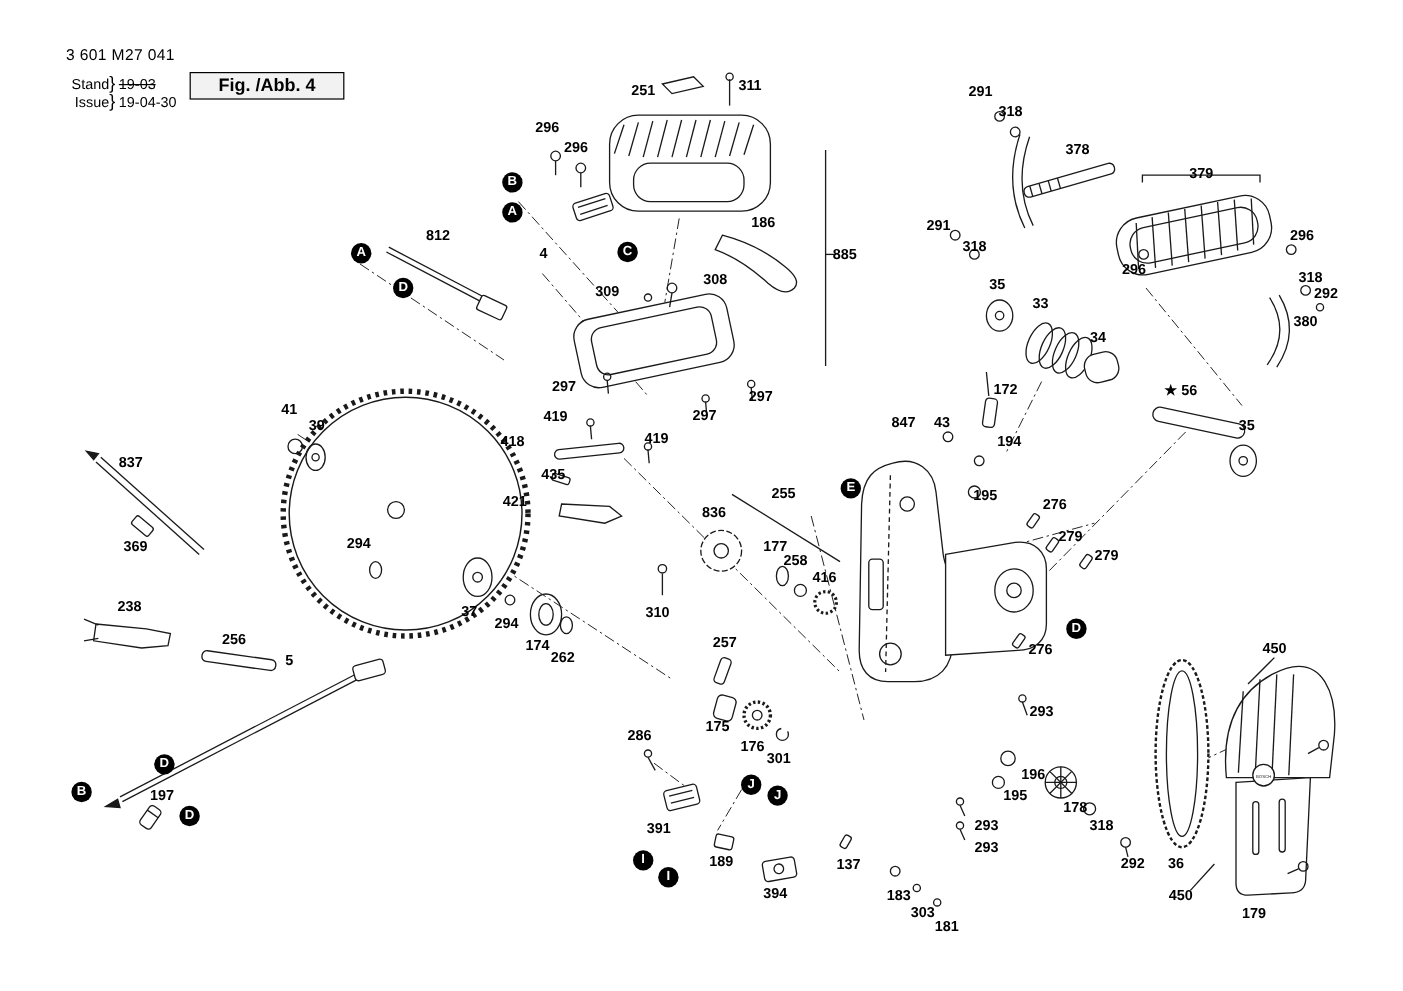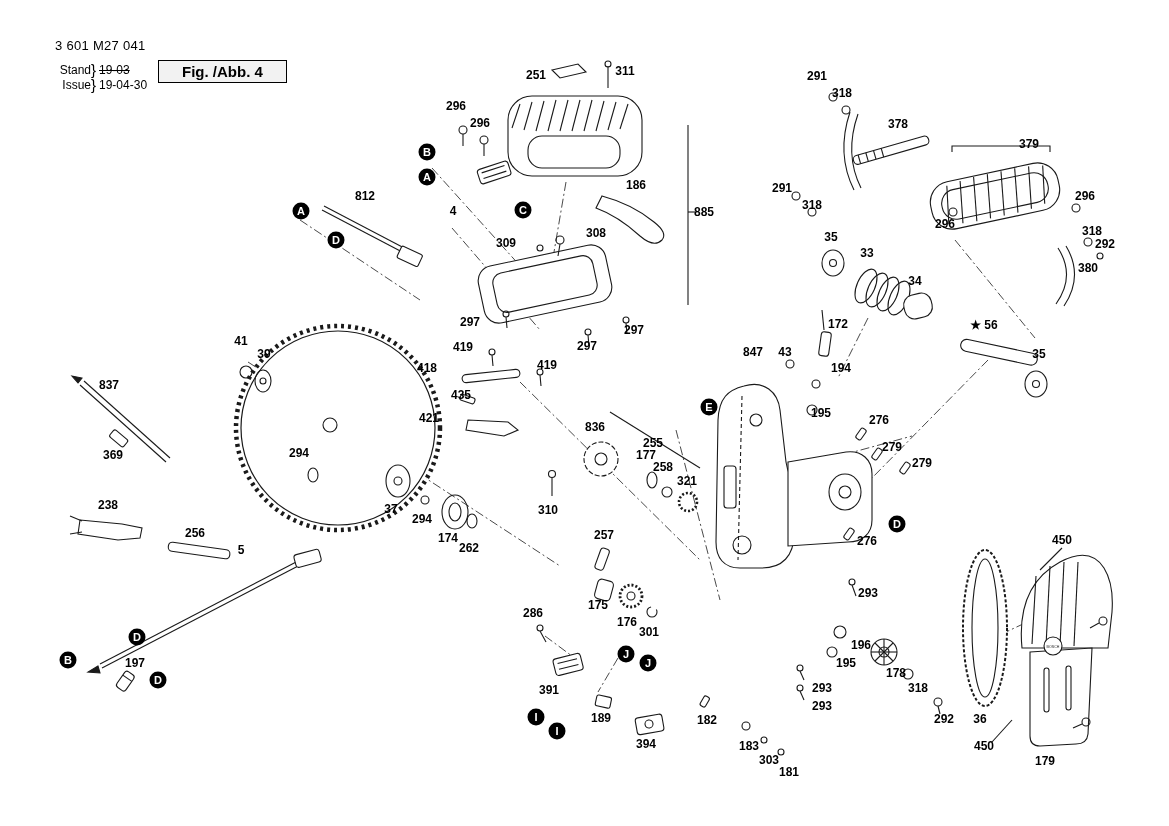--- a/index.html
+++ b/index.html
@@ -318,21 +318,21 @@
       <span class="part-label" style="left: 480px; top: 123px;">296</span>
       <span class="part-label" style="left: 365px; top: 196px;">812</span>
       <span class="part-label" style="left: 453px; top: 211px;">4</span>
       <span class="part-label" style="left: 636px; top: 185px;">186</span>
       <span class="part-label" style="left: 704px; top: 212px;">885</span>
       <span class="part-label" style="left: 506px; top: 243px;">309</span>
       <span class="part-label" style="left: 596px; top: 233px;">308</span>
       <span class="part-label" style="left: 817px; top: 76px;">291</span>
       <span class="part-label" style="left: 842px; top: 93px;">318</span>
       <span class="part-label" style="left: 898px; top: 124px;">378</span>
-      <span class="part-label" style="left: 1001px; top: 144px; margin-left: 28px;">379</span>
+      <span class="part-label" style="left: 1001px; top: 144px;">379</span>
       <span class="part-label" style="left: 782px; top: 188px;">291</span>
       <span class="part-label" style="left: 812px; top: 205px;">318</span>
       <span class="part-label" style="left: 945px; top: 224px;">296</span>
       <span class="part-label" style="left: 1085px; top: 196px;">296</span>
       <span class="part-label" style="left: 1092px; top: 231px;">318</span>
       <span class="part-label" style="left: 1105px; top: 244px;">292</span>
       <span class="part-label" style="left: 1088px; top: 268px;">380</span>
       <span class="part-label" style="left: 831px; top: 237px;">35</span>
       <span class="part-label" style="left: 867px; top: 253px;">33</span>
       <span class="part-label" style="left: 915px; top: 281px;">34</span>
@@ -354,40 +354,40 @@
       <span class="part-label" style="left: 195px; top: 533px;">256</span>
       <span class="part-label" style="left: 241px; top: 550px;">5</span>
       <span class="part-label" style="left: 463px; top: 347px;">419</span>
       <span class="part-label" style="left: 427px; top: 368px;">418</span>
       <span class="part-label" style="left: 441px; top: 395px; padding-left: 40px;">435</span>
       <span class="part-label" style="left: 429px; top: 418px;">421</span>
       <span class="part-label" style="left: 547px; top: 365px;">419</span>
       <span class="part-label" style="left: 470px; top: 322px;">297</span>
       <span class="part-label" style="left: 634px; top: 330px;">297</span>
       <span class="part-label" style="left: 587px; top: 346px;">297</span>
-      <span class="part-label" style="left: 653px; top: 411px; margin-top: 32px;">255</span>
+      <span class="part-label" style="left: 653px; top: 411px;">255</span>
       <span class="part-label" style="left: 595px; top: 427px;">836</span>
       <span class="part-label" style="left: 646px; top: 455px;">177</span>
       <span class="part-label" style="left: 663px; top: 467px;">258</span>
-      <span class="part-label" style="left: 687px; top: 481px;">321</span>
+      <span class="part-label" style="left: 687px; top: 481px;">416</span>
       <span class="part-label" style="left: 299px; top: 453px;">294</span>
       <span class="part-label" style="left: 391px; top: 509px;">37</span>
       <span class="part-label" style="left: 422px; top: 519px;">294</span>
       <span class="part-label" style="left: 448px; top: 538px;">174</span>
       <span class="part-label" style="left: 469px; top: 548px;">262</span>
       <span class="part-label" style="left: 548px; top: 510px;">310</span>
       <span class="part-label" style="left: 604px; top: 535px;">257</span>
       <span class="part-label" style="left: 598px; top: 605px;">175</span>
       <span class="part-label" style="left: 627px; top: 622px;">176</span>
       <span class="part-label" style="left: 649px; top: 632px;">301</span>
       <span class="part-label" style="left: 533px; top: 613px;">286</span>
       <span class="part-label" style="left: 549px; top: 690px;">391</span>
       <span class="part-label" style="left: 601px; top: 718px;">189</span>
       <span class="part-label" style="left: 646px; top: 744px;">394</span>
-      <span class="part-label" style="left: 707px; top: 720px;">182</span>
+      <span class="part-label" style="left: 707px; top: 720px;">137</span>
       <span class="part-label" style="left: 749px; top: 746px;">183</span>
       <span class="part-label" style="left: 769px; top: 760px;">303</span>
       <span class="part-label" style="left: 789px; top: 772px;">181</span>
       <span class="part-label" style="left: 135px; top: 663px;">197</span>
       <span class="part-label" style="left: 868px; top: 593px;">293</span>
       <span class="part-label" style="left: 861px; top: 645px;">196</span>
       <span class="part-label" style="left: 846px; top: 663px;">195</span>
       <span class="part-label" style="left: 896px; top: 673px;">178</span>
       <span class="part-label" style="left: 918px; top: 688px;">318</span>
       <span class="part-label" style="left: 822px; top: 688px;">293</span>

